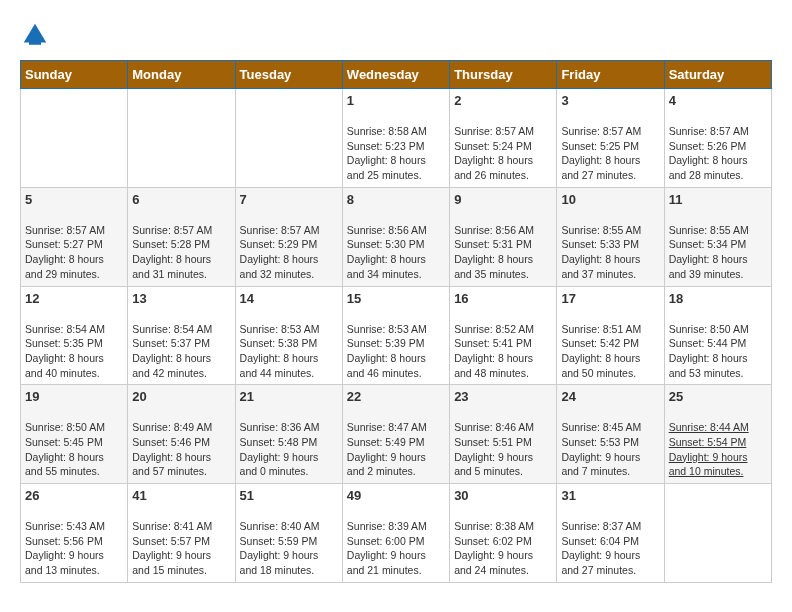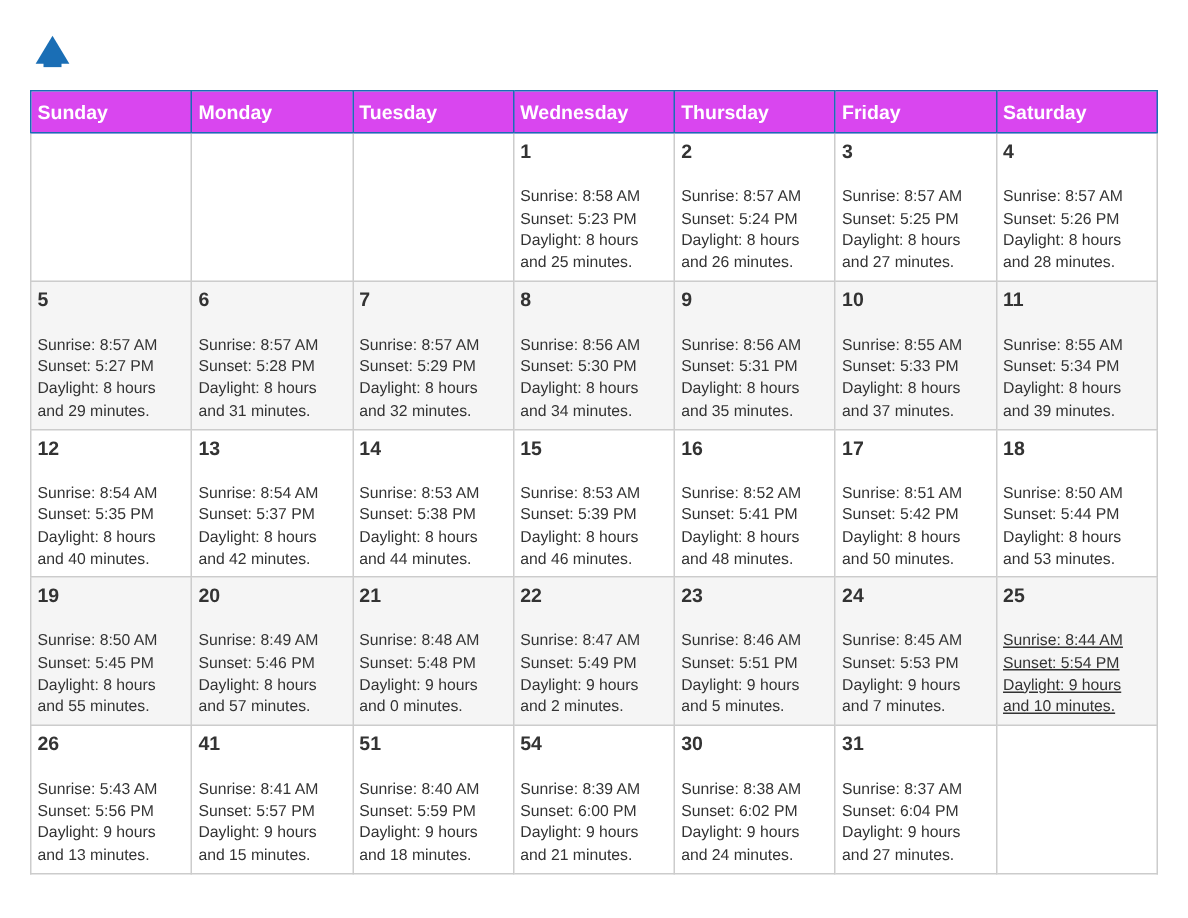--- a/index.html
+++ b/index.html
@@ -50,21 +50,21 @@
     }
     .location {
       font-size: 14px;
       color: #555;
     }
     .calendar {
       width: 100%;
       border-collapse: collapse;
     }
     .calendar th {
-      background-color: #d946ef;
+      background-color: #a16207;
       color: #fff;
       padding: 6px 4px;
       font-size: 13px;
       font-weight: bold;
       text-align: left;
       border: 1px solid #1a6eb5;
     }
     .calendar td {
       border: 1px solid #ccc;
       vertical-align: top;
@@ -271,21 +271,21 @@
         </td>
         <td>
           <div class="day-number">20</div>
           <div class="day-info" style="white-space: pre-line;">Sunrise: 8:49 AM
 Sunset: 5:46 PM
 Daylight: 8 hours
 and 57 minutes.</div>
         </td>
         <td>
           <div class="day-number">21</div>
-          <div class="day-info" style="white-space: pre-line;">Sunrise: 8:48 AM
+          <div class="day-info" style="white-space: pre-line;">Sunrise: 8:36 AM
 Sunset: 5:48 PM
 Daylight: 9 hours
 and 0 minutes.</div>
         </td>
         <td>
           <div class="day-number">22</div>
           <div class="day-info" style="white-space: pre-line;">Sunrise: 8:47 AM
 Sunset: 5:49 PM
 Daylight: 9 hours
 and 2 minutes.</div>
@@ -328,21 +328,21 @@
 and 15 minutes.</div>
         </td>
         <td>
           <div class="day-number">51</div>
           <div class="day-info" style="white-space: pre-line;">Sunrise: 8:40 AM
 Sunset: 5:59 PM
 Daylight: 9 hours
 and 18 minutes.</div>
         </td>
         <td>
-          <div class="day-number">54</div>
+          <div class="day-number">49</div>
           <div class="day-info" style="white-space: pre-line;">Sunrise: 8:39 AM
 Sunset: 6:00 PM
 Daylight: 9 hours
 and 21 minutes.</div>
         </td>
         <td>
           <div class="day-number">30</div>
           <div class="day-info" style="white-space: pre-line;">Sunrise: 8:38 AM
 Sunset: 6:02 PM
 Daylight: 9 hours

